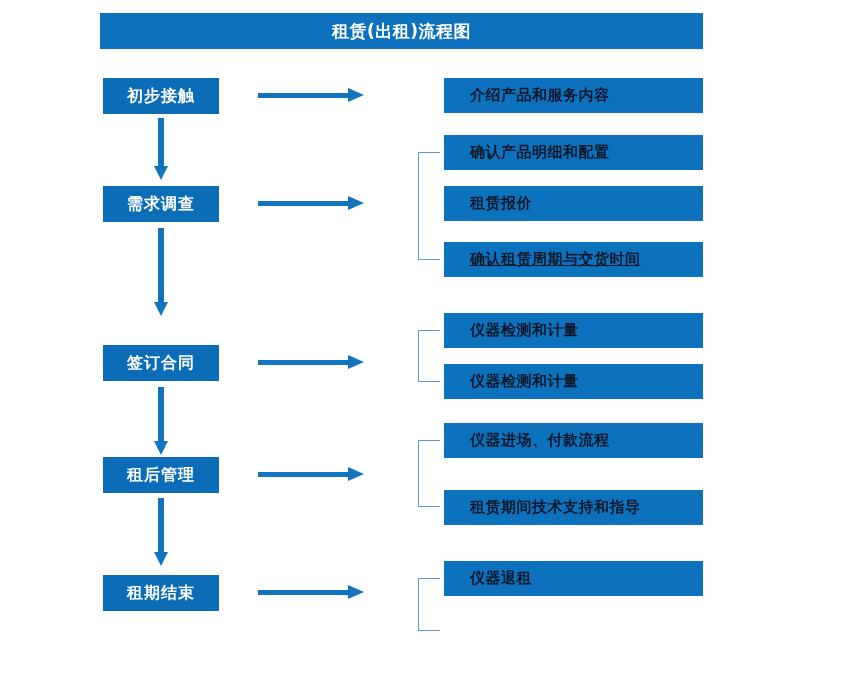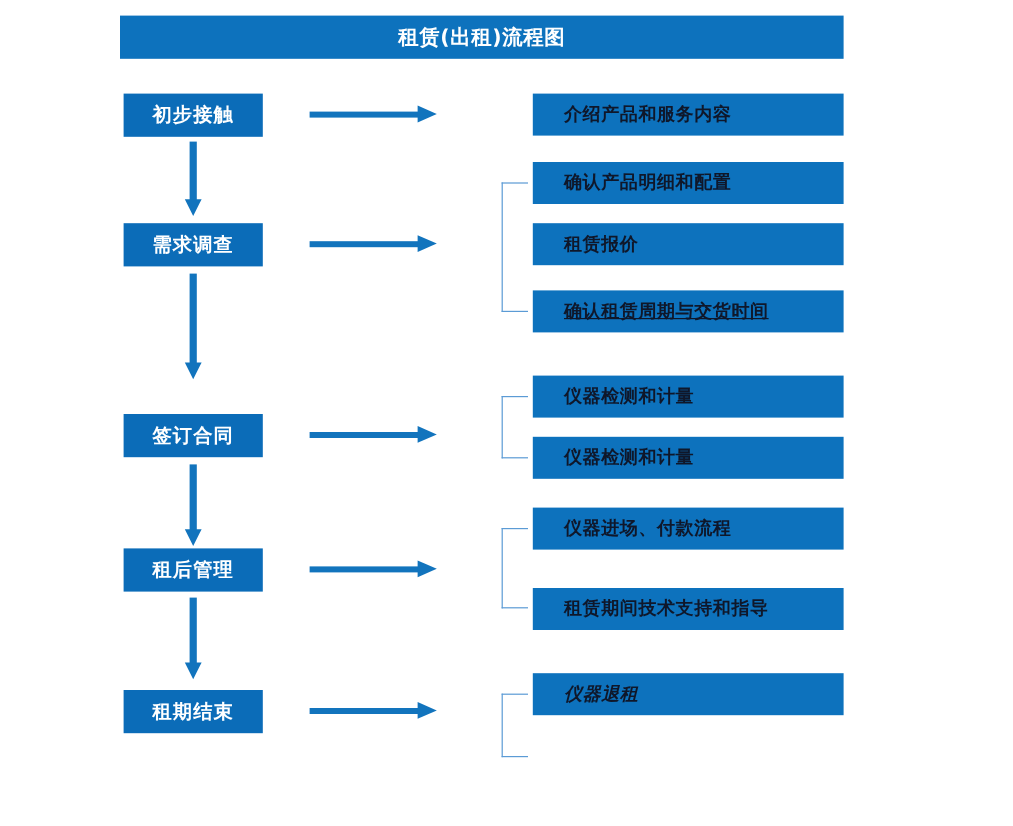--- a/index.html
+++ b/index.html
@@ -212,16 +212,16 @@
 
   <div class="stage-box" style="top:575px;">租期结束</div>
 
   <div class="h-arrow" style="top:585px;">
     <div class="shaft"></div>
     <div class="head"></div>
   </div>
 
   <div class="bracket" style="top:578px; height:53px;"></div>
 
-  <div class="detail-box" style="top:561px;font-style:italic;">仪器退租</div>
+  <div class="detail-box" style="top:561px;">仪器退租</div>
 
 
 </div>
 
 </body></html>

